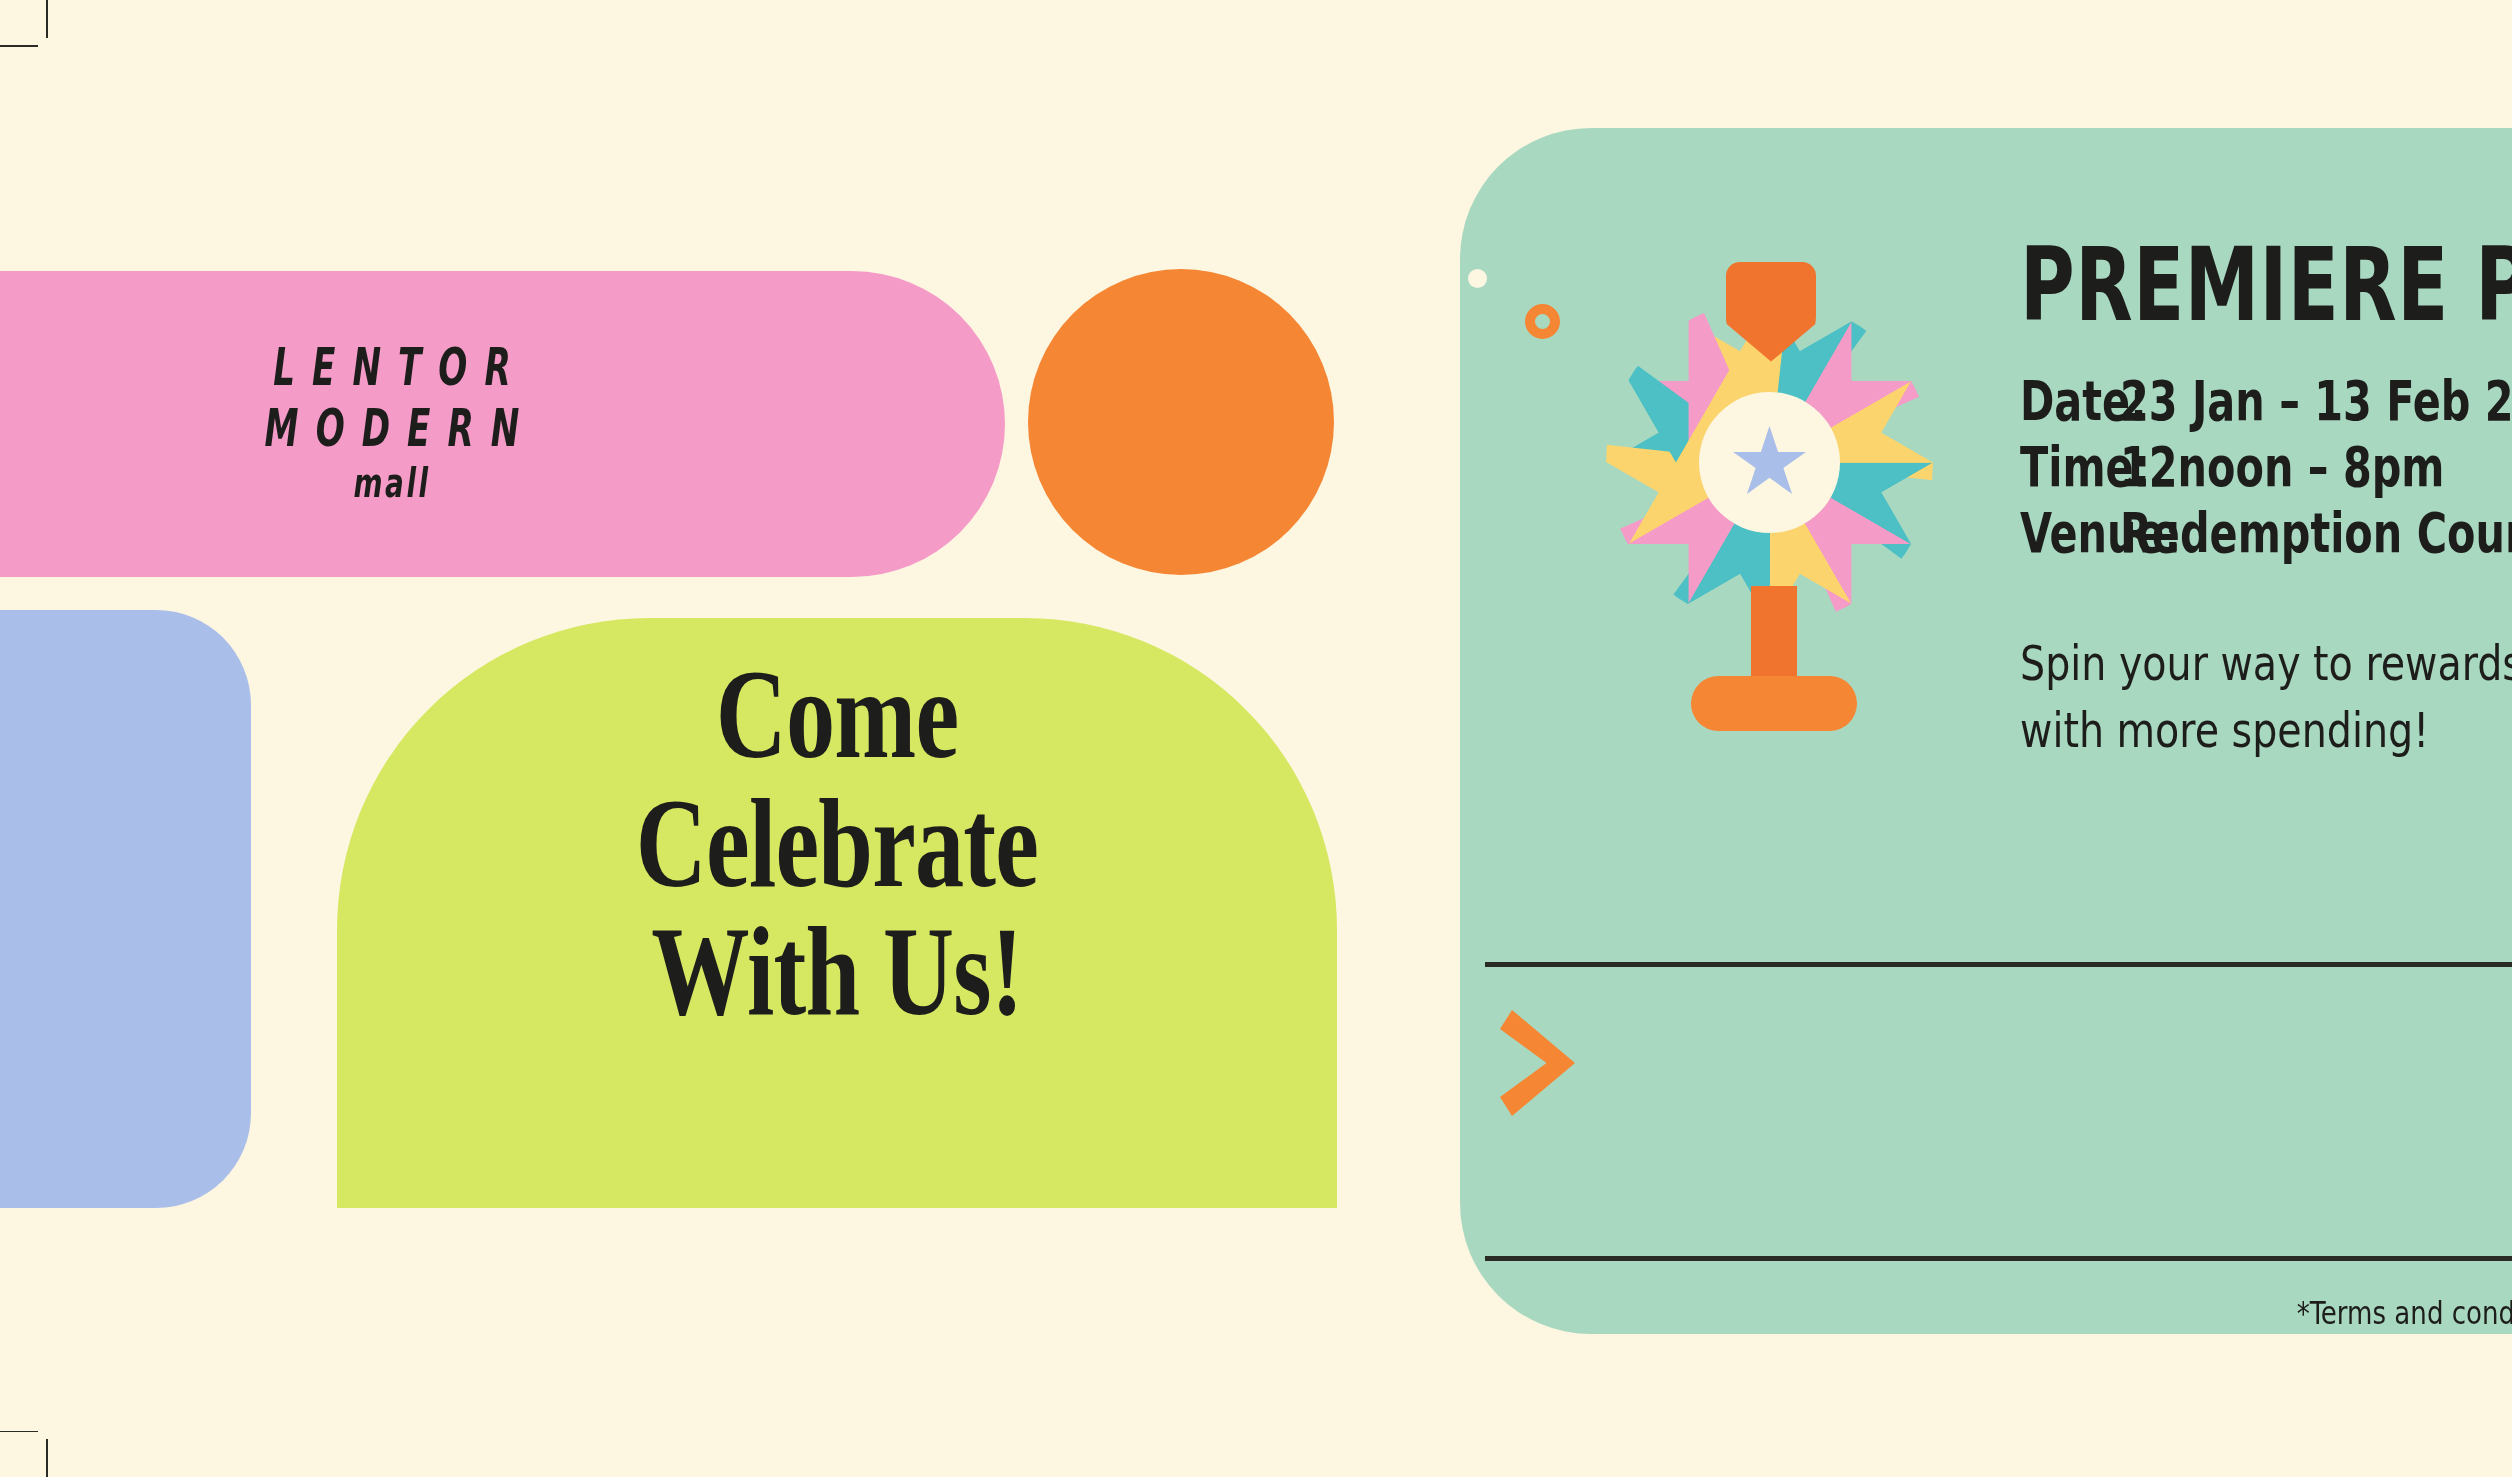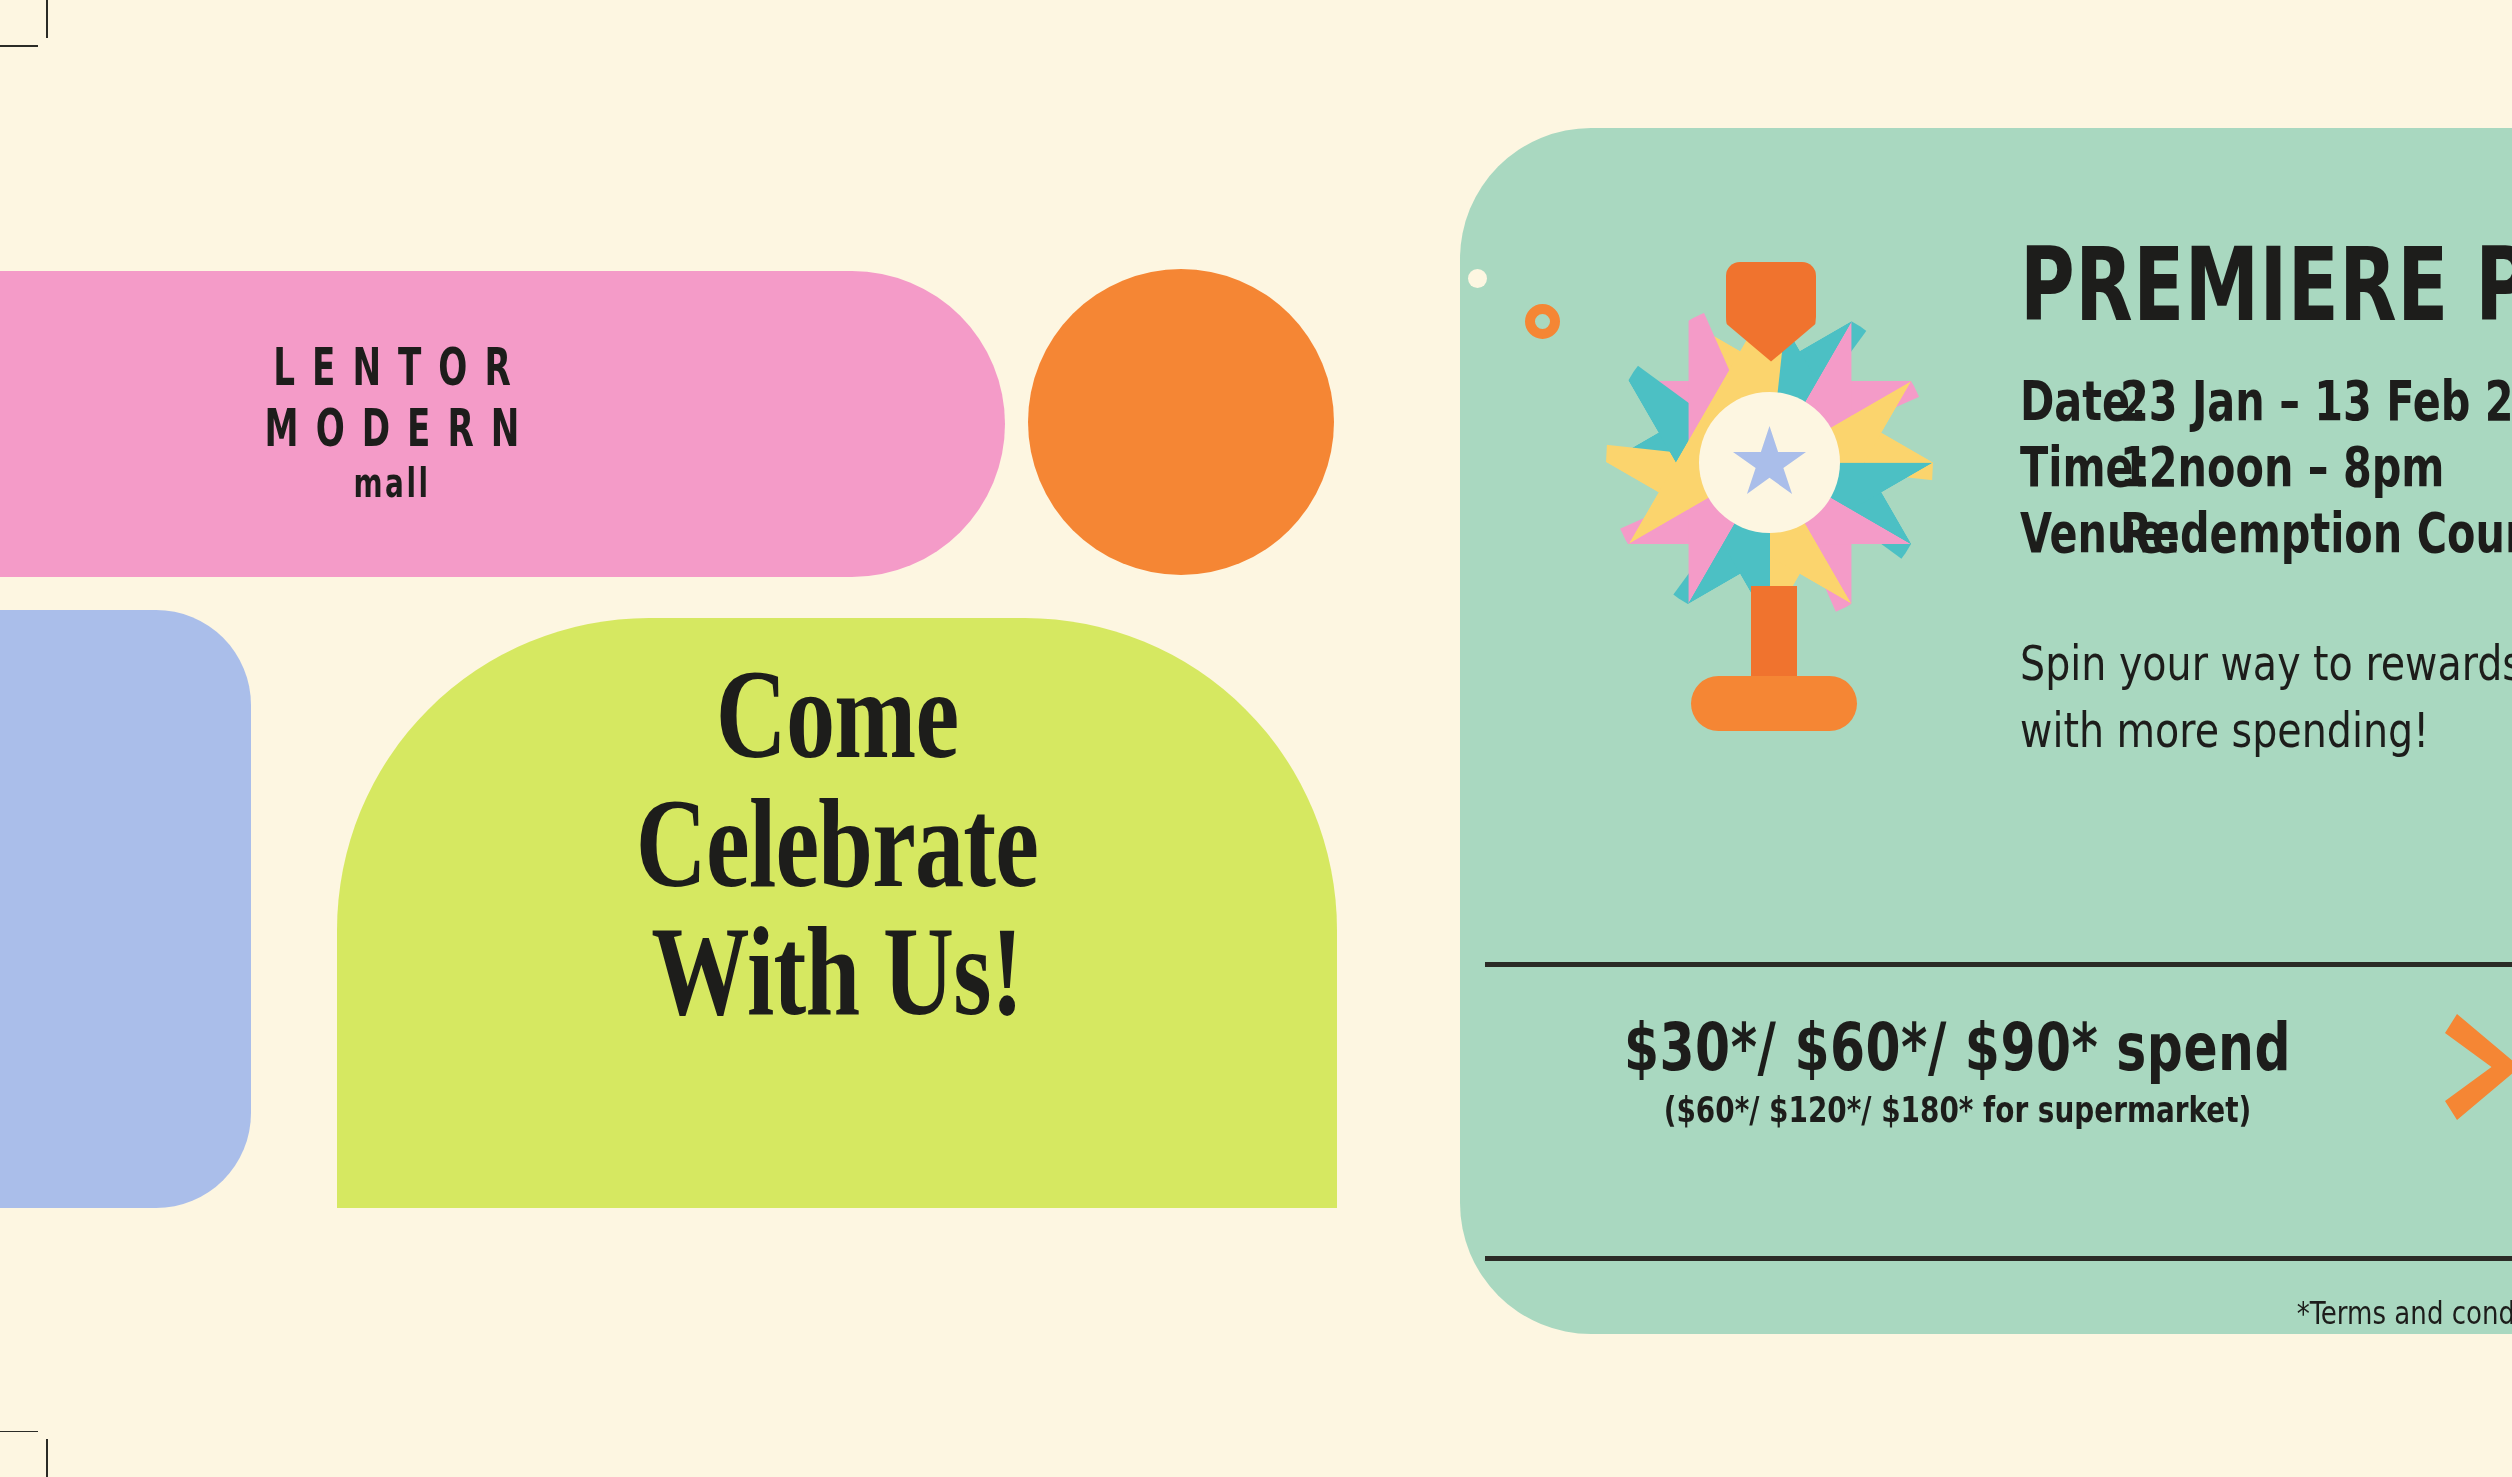--- a/index.html
+++ b/index.html
@@ -46,20 +46,21 @@
     border-radius: 0 166px 166px 0;
   }
   .logo-stack {
     position: absolute;
     left: 171px;
     top: 342px;
     width: 442px;
     text-align: center;
     color: #1d1d1b;
     line-height: 1;
+    font-style: italic;
   }
   .logo-line1, .logo-line2 {
     font-family: "Liberation Sans Narrow", "DejaVu Sans Condensed", "Liberation Sans", sans-serif;
     font-weight: 700;
     font-size: 38px;
     letter-spacing: 17px;
     text-indent: 17px;
     transform: scaleY(1.35);
     transform-origin: center top;
     margin-bottom: 23px;
@@ -409,24 +410,20 @@
         <span class="info-label">Venue:</span>
         <span class="info-value">Redemption Counter at 01-33</span>
       </div>
     </div>
 
     <div class="tagline">Spin your way to rewards, get more spin chances with more spending!</div>
 
     <div class="divider divider-top"></div>
 
     <div class="offer-row">
-      <div class="offer-left">
-        <div class="offer-main">$30*/ $60*/ $90* spend</div>
-        <div class="offer-sub">($60*/ $120*/ $180* for supermarket)</div>
-      </div>
       <div class="chevron"></div>
 
     </div>
 
     <div class="divider divider-bottom"></div>
 
     <div class="terms">*Terms and conditions apply.</div>
   </div>
 
 </div>

